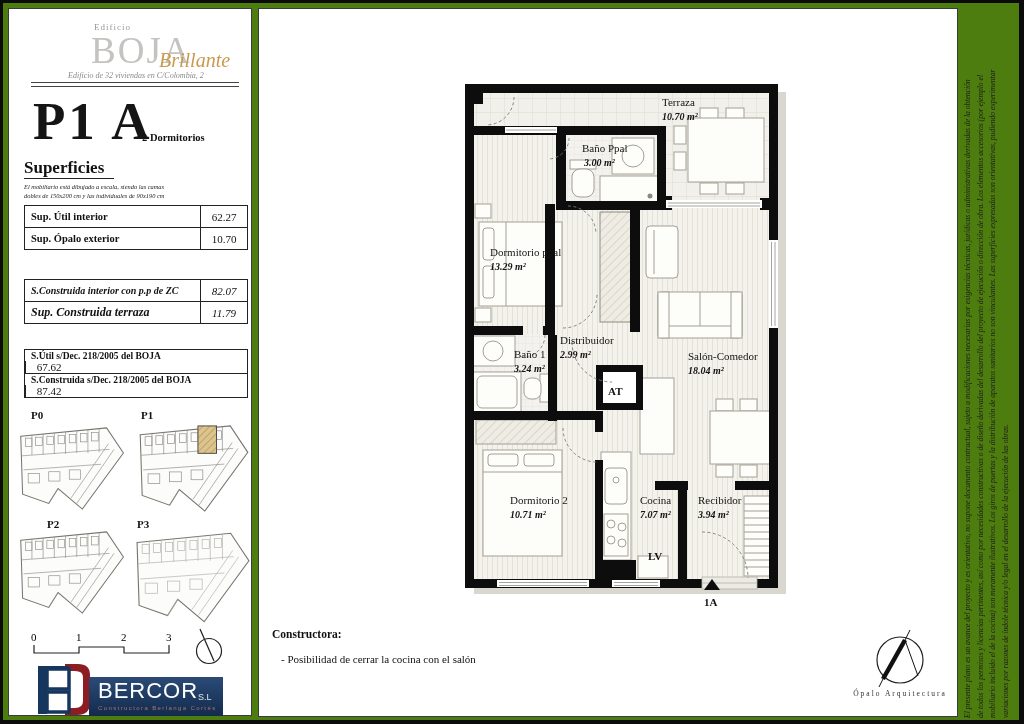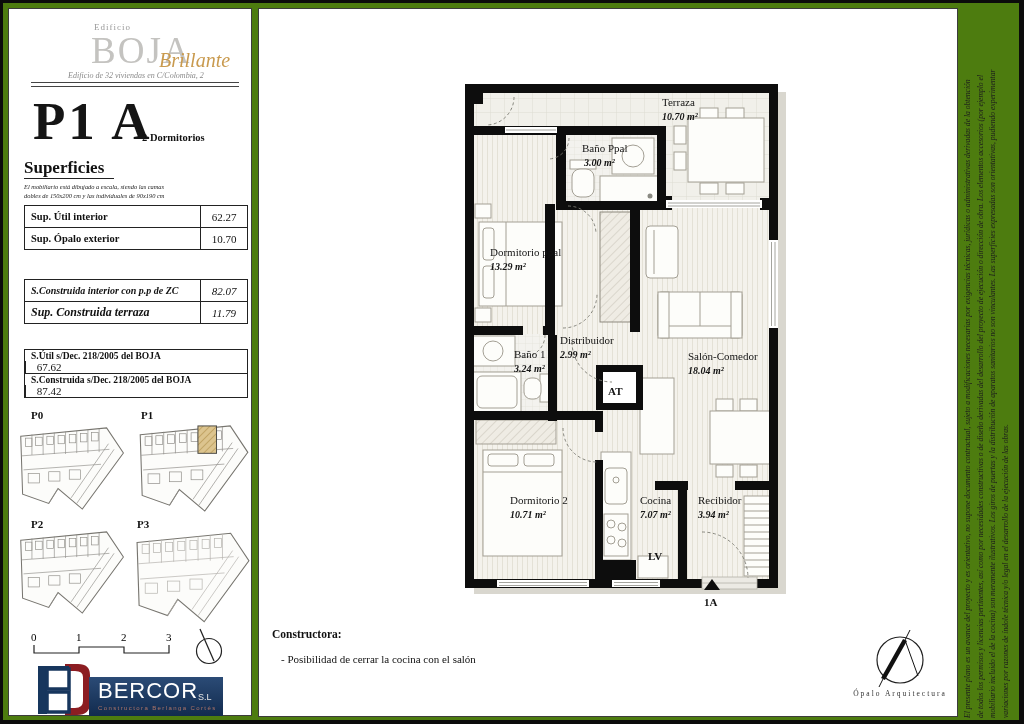--- a/index.html
+++ b/index.html
@@ -102,21 +102,21 @@
         <div class="sval">67.62</div>
       </div>
       <div class="srow">
         <div class="slabel">S.Construida s/Dec. 218/2005 del BOJA</div>
         <div class="sval">87.42</div>
       </div>
     </div>
 
     <div class="thlabel" style="left:22px;top:400px;">P0</div>
     <div class="thlabel" style="left:132px;top:400px;">P1</div>
-    <div class="thlabel" style="left:22px;top:509px;">P2</div>
+    <div class="thlabel" style="left:38px;top:509px;">P2</div>
     <div class="thlabel" style="left:128px;top:509px;">P3</div>
 
     <svg class="abs" style="left:8px;top:416px;width:112px;height:86px;" viewBox="0 0 120 92">
       <defs>
         <symbol id="bldg" viewBox="0 0 120 92">
           <path d="M4,12 L96,3 L114,30 L70,90 L44,68 L34,84 L6,74 Z" fill="#fcfcfa" stroke="#77756f" stroke-width="1.1"></path>
           <g fill="none" stroke="currentColor" stroke-width="0.7">
             <path d="M5,33 L99,26 M7,48 L90,42 M98,20 L58,78 M104,26 L64,84 M34,84 L44,68"></path>
             <path d="M16,10 V32 M28,9 V32 M40,8 V31 M52,7 V31 M64,6 V30 M76,5 V30 M88,4 V29"></path>
             <rect x="9" y="14" width="7" height="9"></rect>

